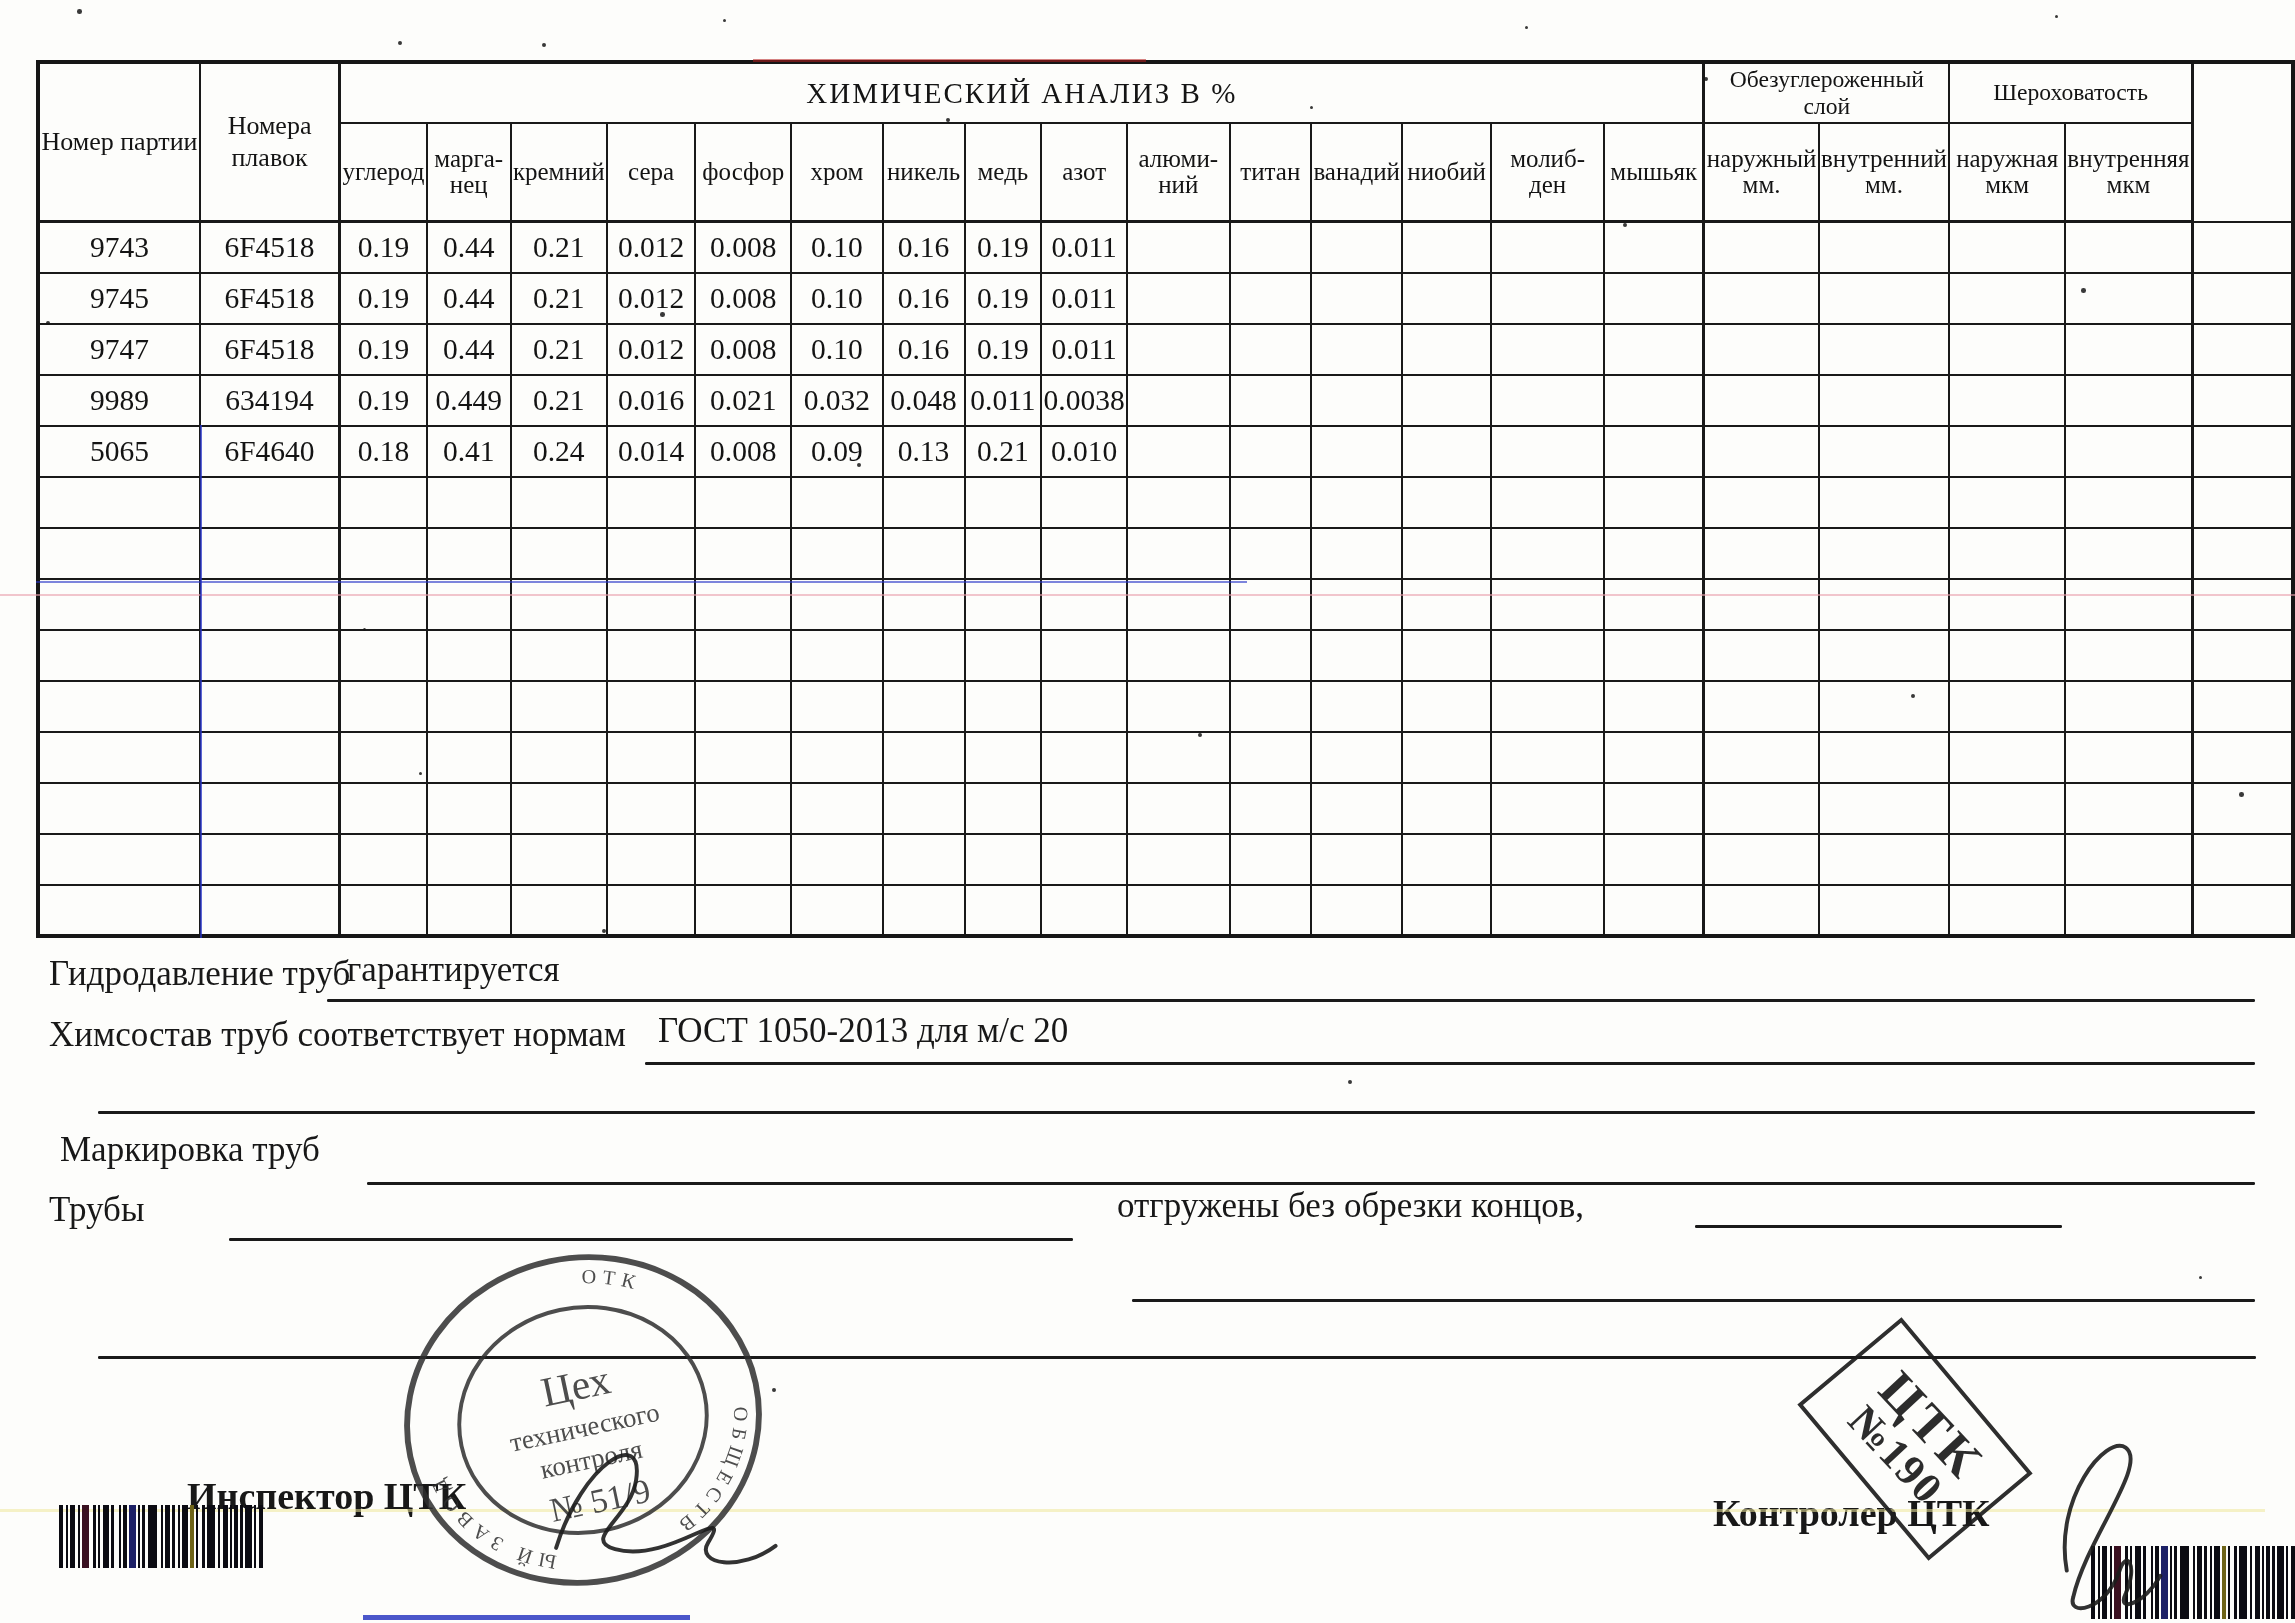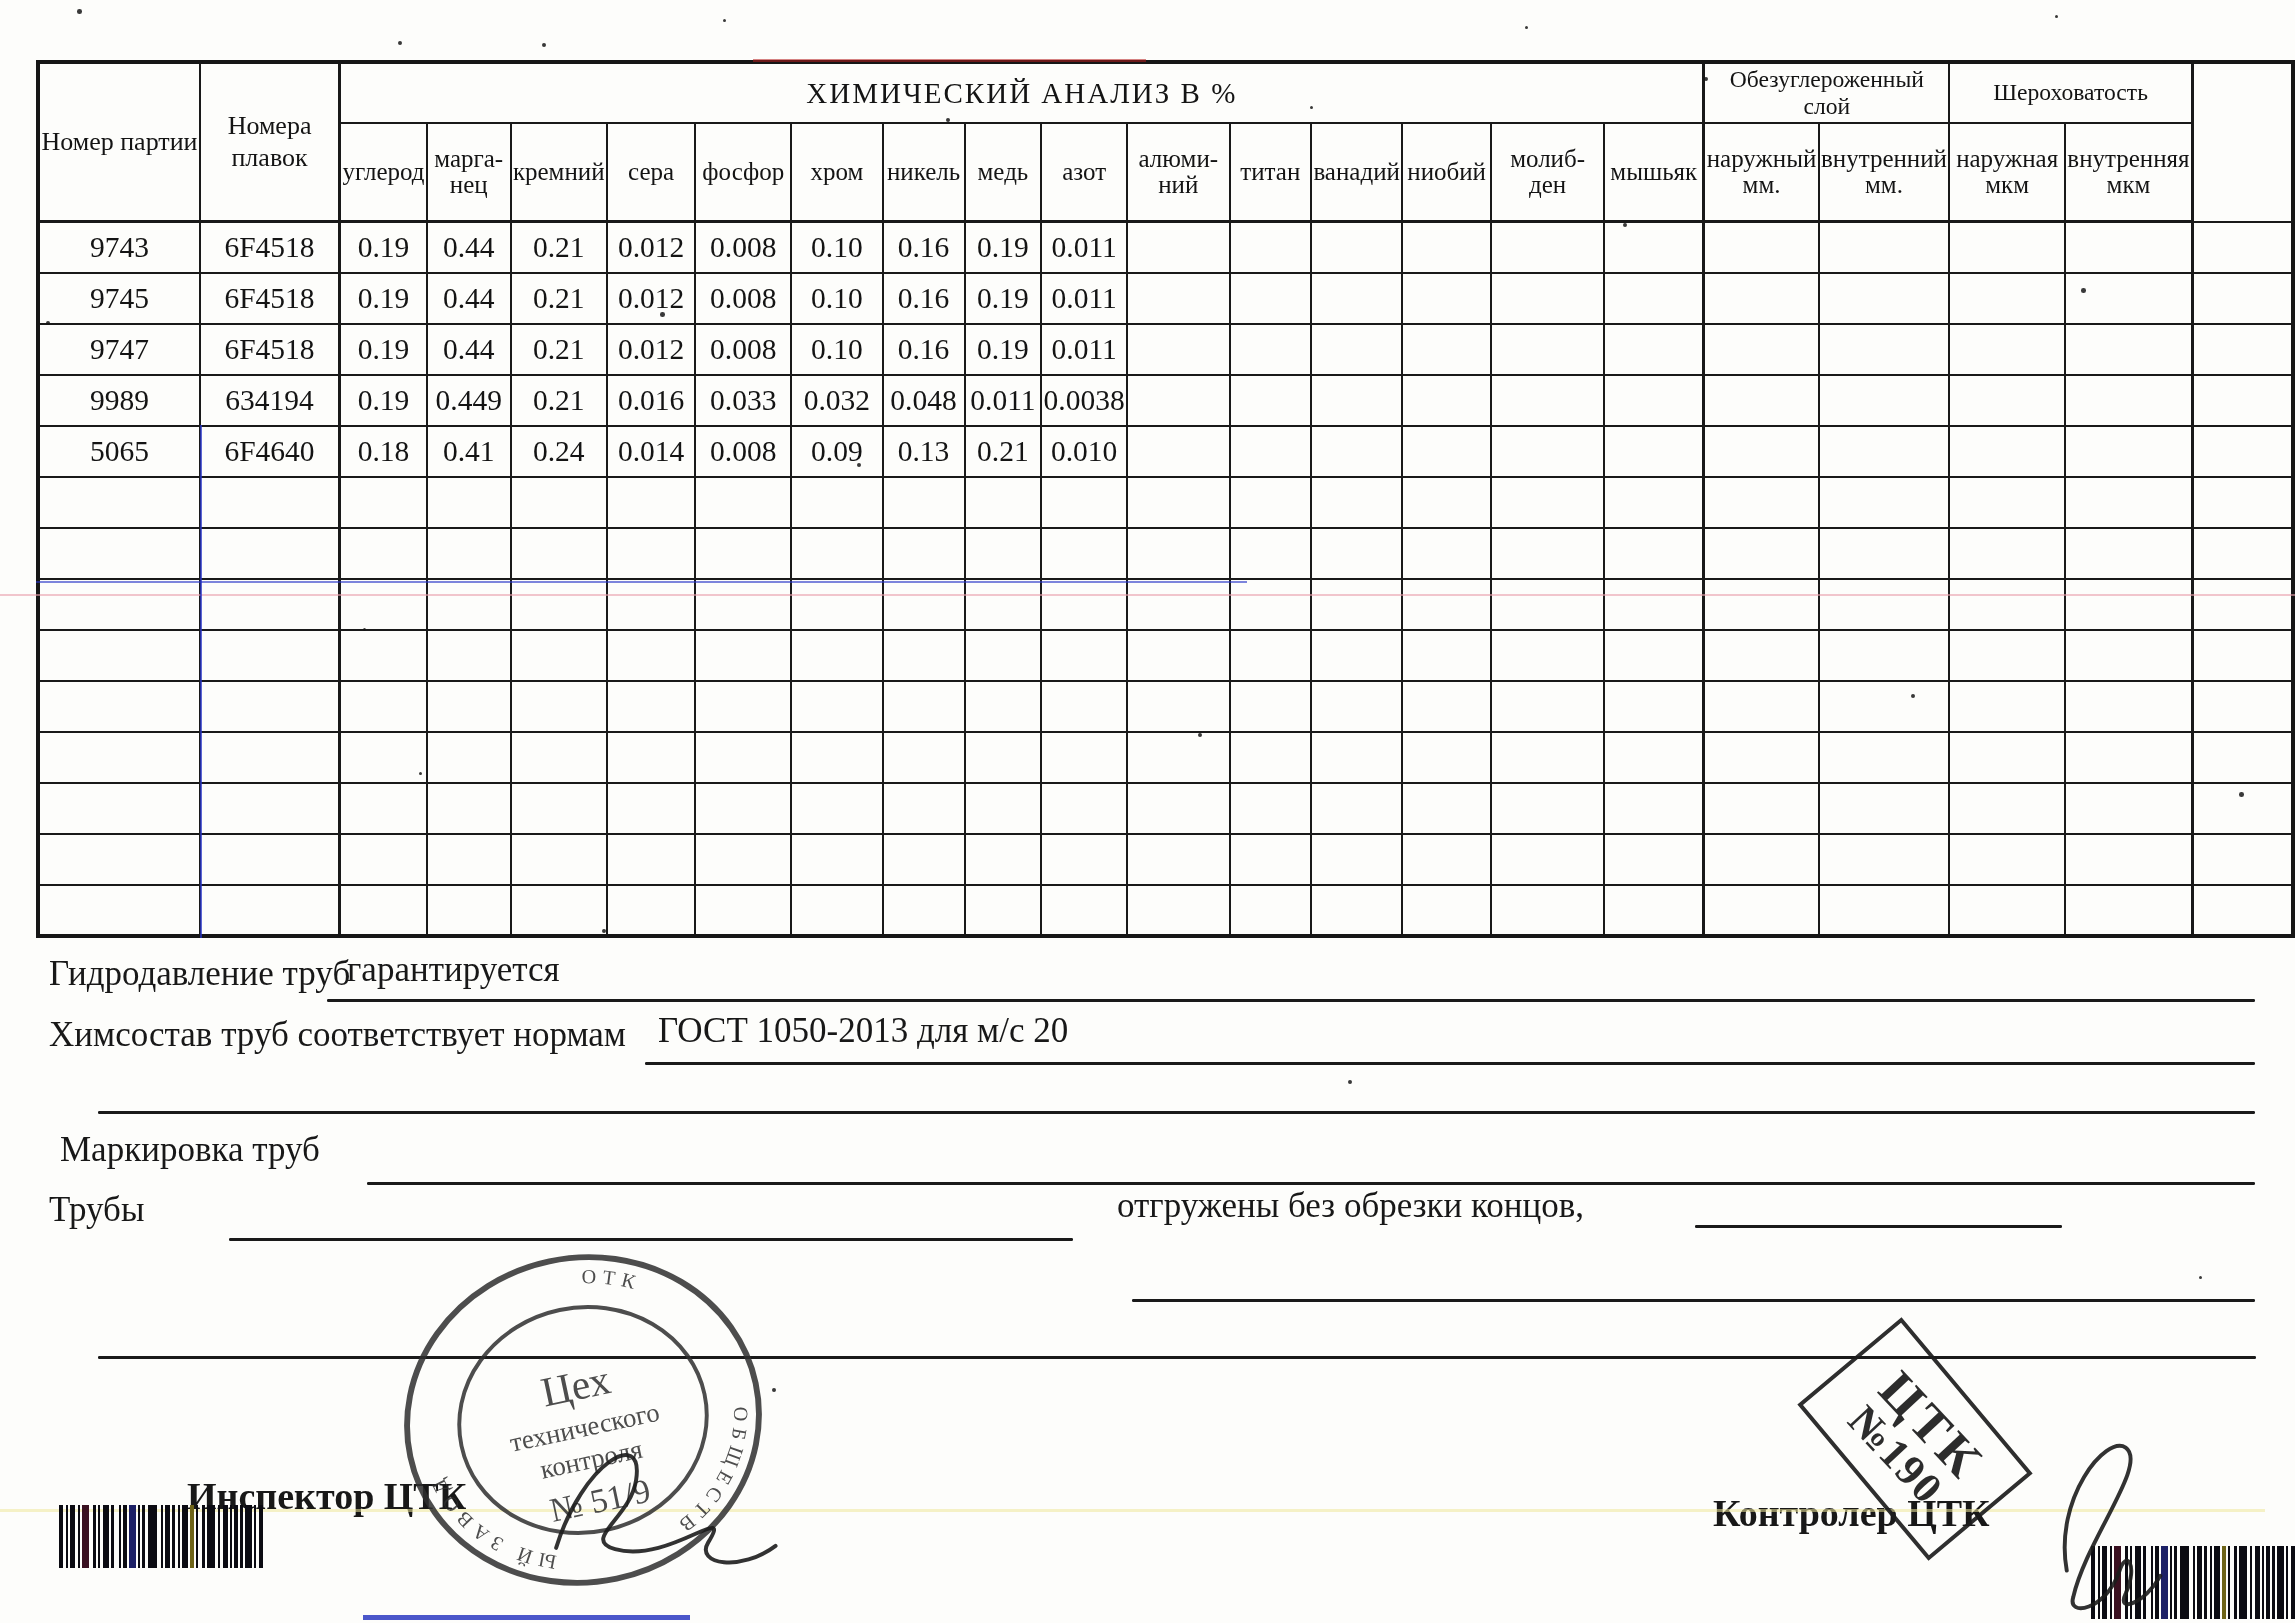--- a/index.html
+++ b/index.html
@@ -201,21 +201,21 @@
           <td></td>
           <td></td>
         </tr>
         <tr>
           <td>9989</td>
           <td>634194</td>
           <td>0.19</td>
           <td>0.449</td>
           <td>0.21</td>
           <td>0.016</td>
-          <td>0.033</td>
+          <td>0.021</td>
           <td>0.032</td>
           <td>0.048</td>
           <td>0.011</td>
           <td>0.0038</td>
           <td></td>
           <td></td>
           <td></td>
           <td></td>
           <td></td>
           <td></td>

